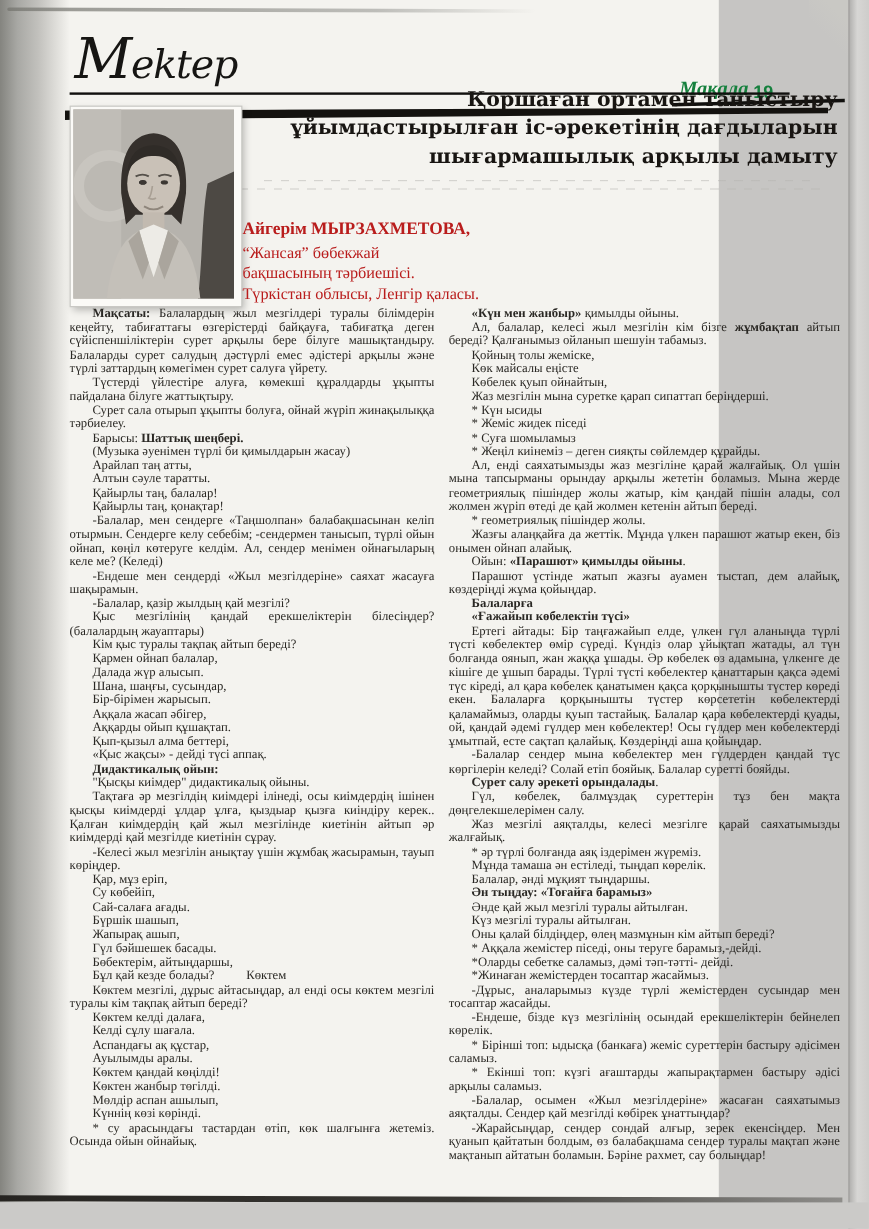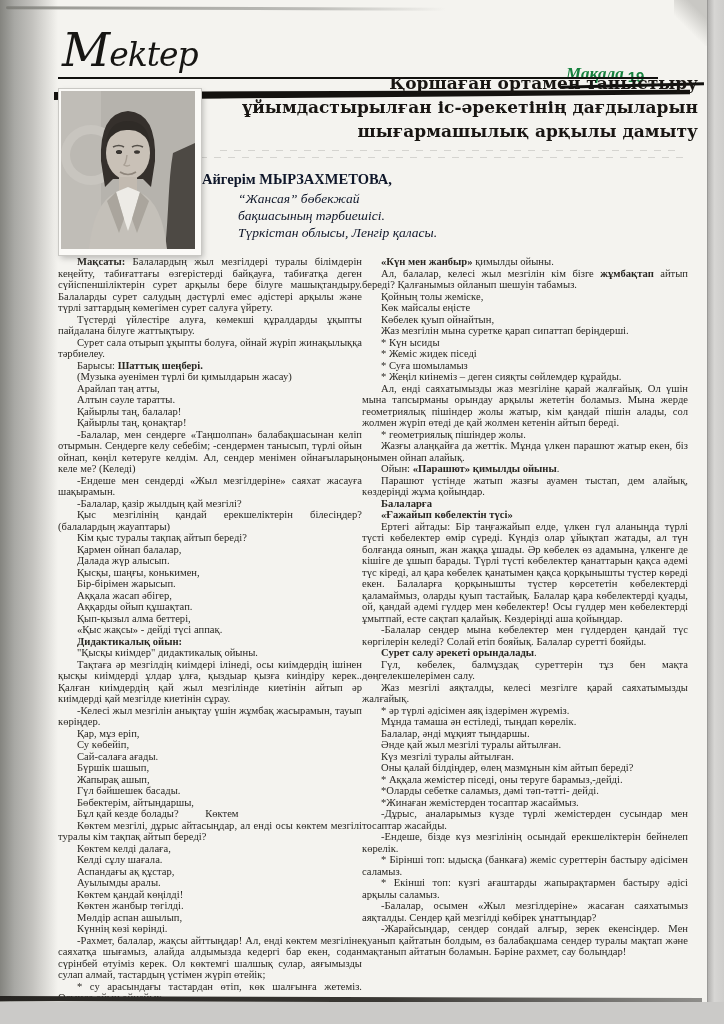--- a/index.html
+++ b/index.html
@@ -2,21 +2,21 @@
 <html><head>
 <meta charset="utf-8">
 <style>
   html,body{margin:0;padding:0}
   body{
     width:724px;height:1024px;position:relative;overflow:hidden;
     background:#c6c5c3;
     font-family:"Liberation Serif","DejaVu Serif",serif;
   }
   .page{
-    position:absolute;left:0;top:0;width:708px;height:1002px;
+    position:absolute;left:0;top:0;width:599px;height:1002px;
     background:#f4f3ef;
   }
   .gutter{
     position:absolute;left:0;top:0;width:58px;height:1002px;
     background:linear-gradient(90deg,#84847f 0%,#a8a8a4 25%,#c2c1bd 55%,rgba(244,243,239,0) 100%);
   }
   .top-line{
     position:absolute;left:6px;top:7px;width:440px;height:3px;border-radius:2px;
     background:linear-gradient(90deg,#75756f,#ababa7 70%,rgba(0,0,0,0));opacity:.75;
     transform:rotate(.2deg);
@@ -61,27 +61,27 @@
     position:absolute;left:59px;top:89px;width:138px;height:162px;background:#fbfaf7;
     padding:2px;box-shadow:0 0 0 1px #c9c8c4, 2px 3px 6px rgba(0,0,0,.25);
   }
   .photo svg{display:block}
   
   .title{
     position:absolute;left:200px;top:71px;width:498px;text-align:right;
     font-family:"DejaVu Serif",serif;font-weight:700;color:#181512;
     font-size:17px;line-height:24px;
   }
-  .author{position:absolute;left:202px;top:171px;color:#0f172a;}
+  .author{position:absolute;left:202px;top:183px;color:#b91c1c;}
   .author-name{font-weight:bold;font-size:14.5px;margin-bottom:2px;}
-  .author-line{font-style:italic;font-size:13.5px;line-height:17px;padding-left:36px;}
+  .author-line{font-size:13.5px;line-height:17px;}
   
   .cols{
     position:absolute;left:58px;top:256px;width:642px;height:744px;
-    display:flex;overflow:hidden;
+    display:flex;gap:12px;overflow:hidden;
   }
   .col{color:#2a2824;font-size:10.6px;line-height:11.5px;text-align:justify;}
   .col-left{width:304px;}
   .col-right{width:326px;}
   .para{margin:0;text-indent:19px;}
   .bseg{font-weight:bold;}
   .noise{position:absolute;height:1px;opacity:.5;
     background:repeating-linear-gradient(90deg,#b5b4b0 0 7px,rgba(0,0,0,0) 7px 14px);}
 </style>
 </head>
@@ -150,21 +150,21 @@
         <p class="para"><span>Алтын сәуле таратты.</span></p>
         <p class="para"><span>Қайырлы таң, балалар!</span></p>
         <p class="para"><span>Қайырлы таң, қонақтар!</span></p>
         <p class="para"><span>-Балалар, мен сендерге «Таңшолпан» балабақшасынан келіп отырмын. Сендерге келу себебім; -сендермен танысып, түрлі ойын ойнап, көңіл көтеруге келдім. Ал, сендер менімен ойнағыларың келе ме?  (Келеді)</span></p>
         <p class="para"><span>-Ендеше мен сендерді «Жыл мезгілдеріне» саяхат жасауға шақырамын.</span></p>
         <p class="para"><span>-Балалар, қазір жылдың қай мезгілі?</span></p>
         <p class="para"><span>Қыс мезгілінің қандай ерекшеліктерін білесіңдер? (балалардың жауаптары)</span></p>
         <p class="para"><span>Кім қыс туралы тақпақ айтып береді?</span></p>
         <p class="para"><span>Қармен ойнап балалар,</span></p>
         <p class="para"><span>Далада жүр алысып.</span></p>
-        <p class="para"><span>Қысқы, шаңғы, конькимен,</span></p>
+        <p class="para"><span>Шана, шаңғы, сусындар,</span></p>
         <p class="para"><span>Бір-бірімен жарысып.</span></p>
         <p class="para"><span>Аққала жасап әбігер,</span></p>
         <p class="para"><span>Аққарды ойып құшақтап.</span></p>
         <p class="para"><span>Қып-қызыл алма беттері,</span></p>
         <p class="para"><span>«Қыс жақсы» - дейді түсі аппақ.</span></p>
         <p class="para"><span class="bseg">Дидактикалық ойын:</span></p>
         <p class="para"><span>"Қысқы киімдер" дидактикалық ойыны.</span></p>
         <p class="para"><span>Тақтаға әр мезгілдің киімдері ілінеді, осы киімдердің ішінен қысқы киімдерді ұлдар ұлға, қыздыар қызға киіндіру керек.. Қалған киімдердің қай жыл мезгілінде киетінін айтып әр киімдерді қай мезгілде киетінін сұрау.</span></p>
         <p class="para"><span>-Келесі жыл мезгілін анықтау үшін жұмбақ жасырамын, тауып көріңдер.</span></p>
         <p class="para"><span>Қар, мұз еріп,</span></p>
@@ -177,21 +177,20 @@
         <p class="para"><span>Бұл қай кезде болады?&nbsp;&nbsp;&nbsp;&nbsp;&nbsp;&nbsp;&nbsp;&nbsp;&nbsp;&nbsp;Көктем</span></p>
         <p class="para"><span>Көктем мезгілі, дұрыс айтасыңдар, ал енді осы көктем мезгілі туралы кім тақпақ айтып береді?</span></p>
         <p class="para"><span>Көктем келді далаға,</span></p>
         <p class="para"><span>Келді сұлу шағала.</span></p>
         <p class="para"><span>Аспандағы ақ құстар,</span></p>
         <p class="para"><span>Ауылымды аралы.</span></p>
         <p class="para"><span>Көктем қандай көңілді!</span></p>
         <p class="para"><span>Көктен жанбыр төгілді.</span></p>
         <p class="para"><span>Мөлдір аспан ашылып,</span></p>
         <p class="para"><span>Күннің көзі көрінді.</span></p>
-        <p class="para"><span>-Рахмет, балалар, жақсы айттыңдар!  Ал, енді көктем мезгіліне саяхатқа шығамыз, алайда алдымызда  кедергі бар екен, содан сүрінбей өтуіміз керек.  Ол  көктемгі шалшық сулар, аяғымызды сулап алмай, тастардың үстімен жүріп өтейік;</span></p>
         <p class="para"><span>* су арасындағы тастардан өтіп, көк шалғынға жетеміз. Осында ойын ойнайық.</span></p>
       </div>
     <div class="col col-right">
         <p class="para"><span class="bseg">«Күн мен жанбыр» </span><span>қимылды ойыны.</span></p>
         <p class="para"><span>Ал, балалар, келесі жыл мезгілін кім бізге </span><span class="bseg">жұмбақтап </span><span>айтып береді?  Қалғанымыз ойланып шешуін табамыз.</span></p>
         <p class="para"><span>Қойның толы жеміске,</span></p>
         <p class="para"><span>Көк майсалы еңісте</span></p>
         <p class="para"><span>Көбелек қуып ойнайтын,</span></p>
         <p class="para"><span>Жаз мезгілін мына суретке қарап сипаттап беріңдерші.</span></p>
         <p class="para"><span>* Күн ысиды</span></p>
@@ -203,23 +202,24 @@
         <p class="para"><span>Жазғы алаңқайға  да жеттік. Мұнда үлкен парашют жатыр екен, біз онымен ойнап алайық.</span></p>
         <p class="para"><span>Ойын: </span><span class="bseg">«Парашют» қимылды ойыны</span><span>.</span></p>
         <p class="para"><span>Парашют үстінде жатып жазғы ауамен тыстап, дем алайық, көздеріңді жұма қойыңдар.</span></p>
         <p class="para"><span class="bseg">Балаларға</span></p>
         <p class="para"><span class="bseg">«Ғажайып көбелектін түсі»</span></p>
         <p class="para"><span>Ертегі айтады: Бір таңғажайып елде, үлкен гүл аланыңда түрлі түсті көбелектер өмір сүреді. Күндіз олар ұйықтап жатады, ал түн болғанда оянып, жан жаққа ұшады. Әр көбелек өз адамына, үлкенге де кішіге де ұшып барады. Түрлі түсті көбелектер қанаттарын қақса әдемі түс кіреді, ал қара көбелек қанатымен қақса қорқынышты түстер көреді екен. Балаларға қорқынышты түстер көрсететін көбелектерді қаламаймыз, оларды қуып тастайық. Балалар қара көбелектерді қуады, ой, қандай әдемі гүлдер мен көбелектер! Осы гүлдер мен көбелектерді ұмытпай, есте сақтап қалайық. Көздеріңді аша қойыңдар.</span></p>
         <p class="para"><span>-Балалар сендер мына көбелектер мен гүлдерден  қандай түс көргілерін келеді? Солай етіп бояйық. Балалар суретті бояйды.</span></p>
         <p class="para"><span class="bseg">Сурет салу әрекеті орындалады</span><span>.</span></p>
         <p class="para"><span>Гүл, көбелек, балмұздақ суреттерін тұз бен мақта дөңгелекшелерімен салу.</span></p>
         <p class="para"><span>Жаз мезгілі аяқталды, келесі мезгілге қарай саяхатымызды жалғайық.</span></p>
-        <p class="para"><span>* әр түрлі әдісімен аяқ іздерімен жүреміз.</span></p>
+        <p class="para"><span>* әр түрлі болғанда аяқ іздерімен жүреміз.</span></p>
         <p class="para"><span>Мұнда тамаша ән естіледі, тыңдап көрелік.</span></p>
         <p class="para"><span>Балалар, әнді мұқият тыңдаршы.</span></p>
+        <p class="para"><span class="bseg">Ән тыңдау:  «Тоғайға барамыз»</span></p>
         <p class="para"><span>Әнде қай жыл мезгілі туралы айтылған.</span></p>
         <p class="para"><span>Күз мезгілі туралы айтылған.</span></p>
         <p class="para"><span>Оны қалай білдіңдер, өлең мазмұнын кім айтып береді?</span></p>
         <p class="para"><span>* Аққала жемістер піседі, оны теруге барамыз,-дейді.</span></p>
         <p class="para"><span>*Оларды себетке саламыз, дәмі тәп-тәтті- дейді.</span></p>
         <p class="para"><span>*Жинаған жемістерден тосаптар жасаймыз.</span></p>
         <p class="para"><span>-Дұрыс, аналарымыз күзде түрлі жемістерден сусындар мен тосаптар жасайды.</span></p>
         <p class="para"><span>-Ендеше, бізде күз мезгілінің осындай ерекшеліктерін бейнелеп көрелік.</span></p>
         <p class="para"><span>* Бірінші топ: ыдысқа (банкаға) жеміс суреттерін бастыру әдісімен саламыз.</span></p>
         <p class="para"><span>* Екінші топ:  күзгі ағаштарды жапырақтармен бастыру әдісі арқылы саламыз.</span></p>

